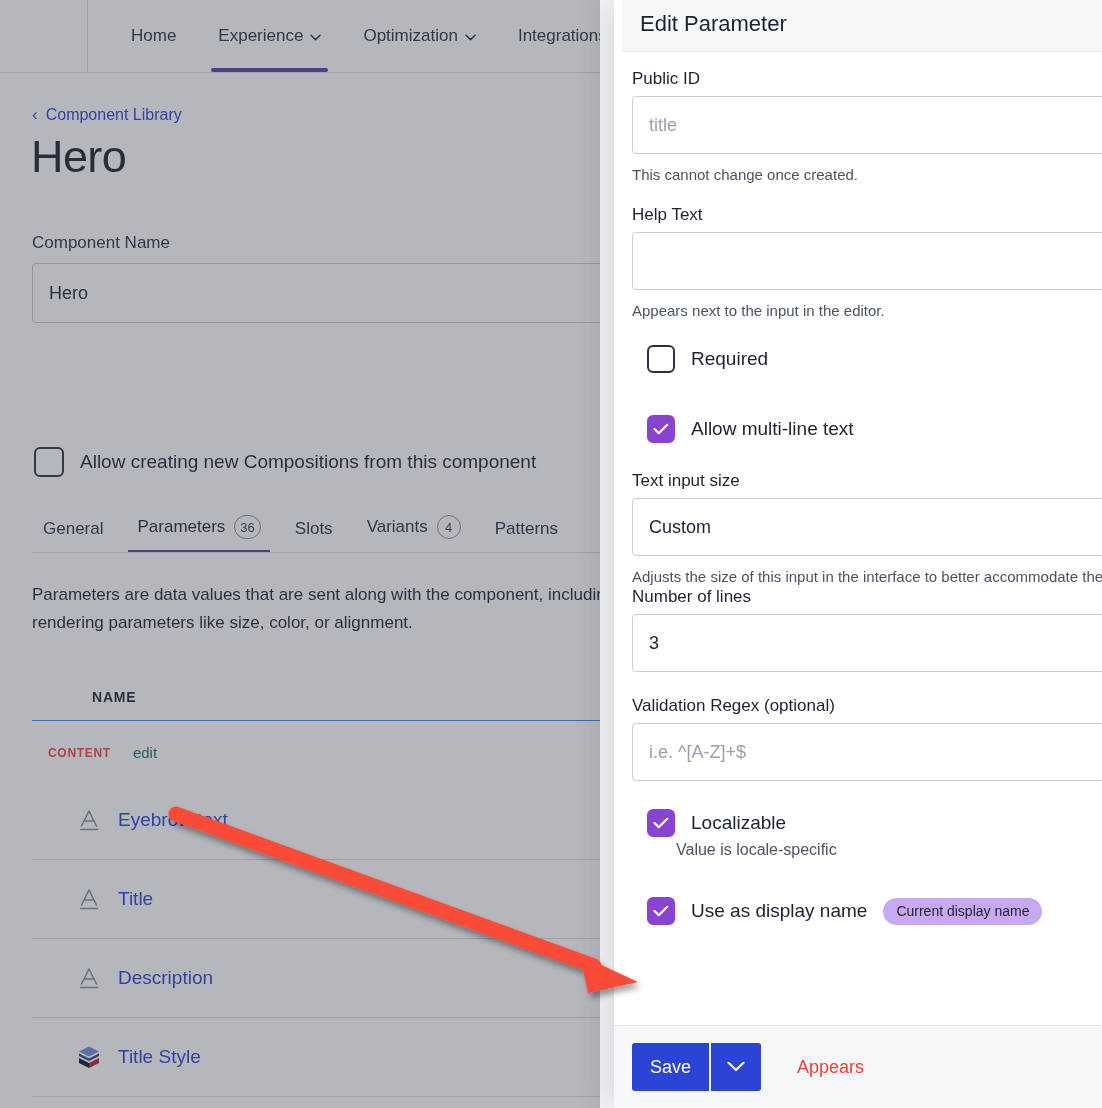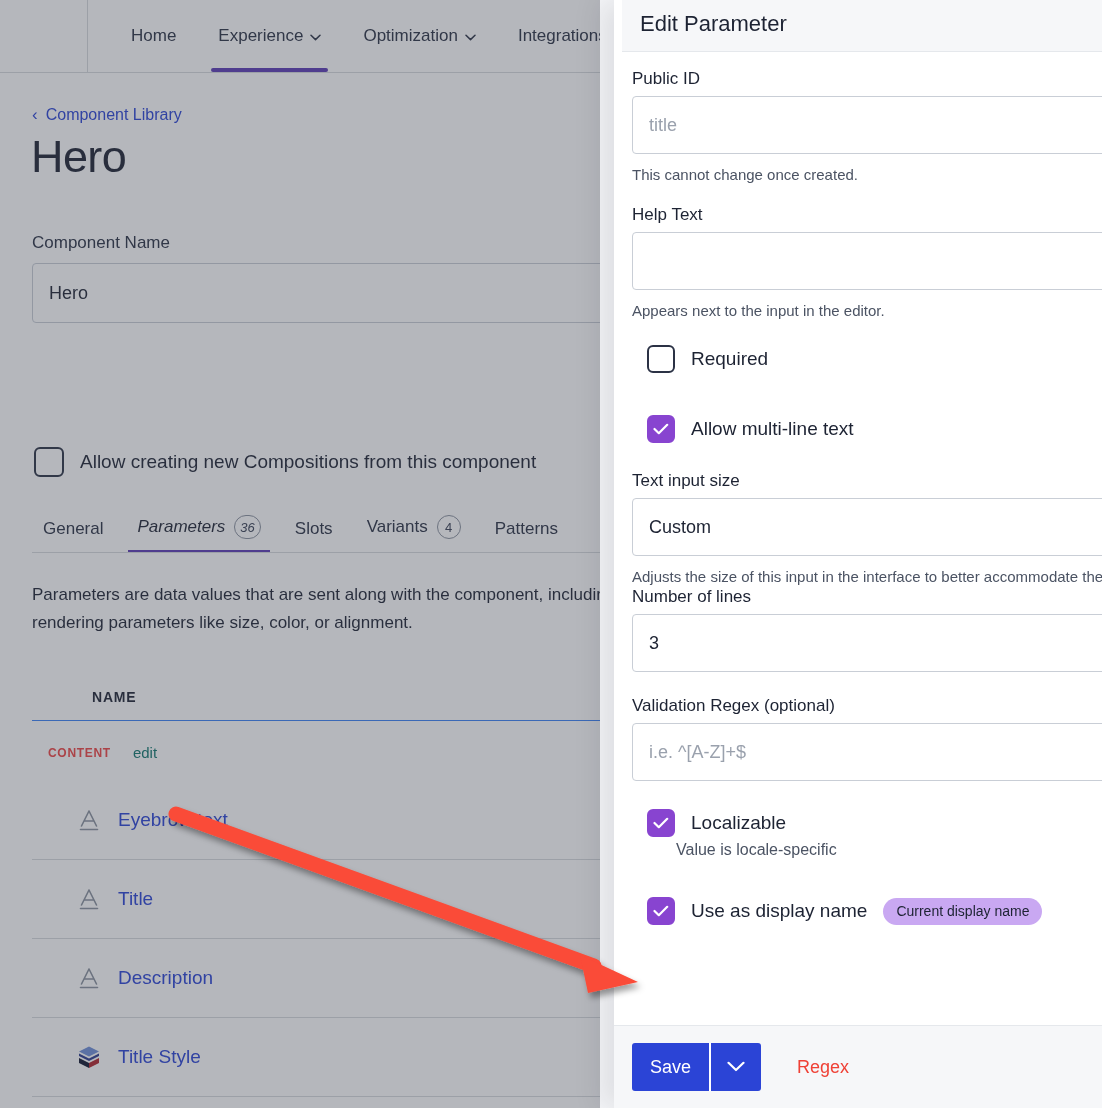--- a/index.html
+++ b/index.html
@@ -161,21 +161,21 @@
     display: flex;
     align-items: center;
     gap: 9px;
     padding: 0 17px 14px 17px;
     font-size: 17px;
     color: #2b3245;
     cursor: pointer;
     position: relative;
   }
   .tab:first-child { padding-left: 11px; }
-  .tab.active { color: #1d2333; font-style: italic; }
+  .tab.active { color: #1d2333; }
   .tab .tab-underline {
     position: absolute;
     left: 8px; right: 8px;
     bottom: 0;
     height: 3px;
     background: #5b3bb5;
   }
   .tab-badge {
     display: inline-flex;
     align-items: center;
@@ -666,21 +666,21 @@
 
   <div class="panel-footer">
     <button class="btn-save">Save</button>
     <button class="btn-save-caret">
       <span>
         <svg width="18" height="11" viewBox="0 0 18 11">
             <path d="M1.5 1.8 L9 9 L16.5 1.8" fill="none" stroke="#ffffff" stroke-width="2.2" stroke-linecap="round" stroke-linejoin="round"></path>
           </svg>
       </span>
     </button>
-    <button class="btn-cancel">Regex</button>
+    <button class="btn-cancel">Appears</button>
   </div>
 
 </div>
 
 <svg id="annotation-arrow" width="1102" height="1108" viewBox="0 0 1102 1108">
   <defs>
     <filter id="arrowShadow" x="-20%" y="-20%" width="160%" height="160%">
       <feDropShadow dx="3" dy="5" stdDeviation="3" flood-color="#000000" flood-opacity="0.38"></feDropShadow>
     </filter>
   </defs>

